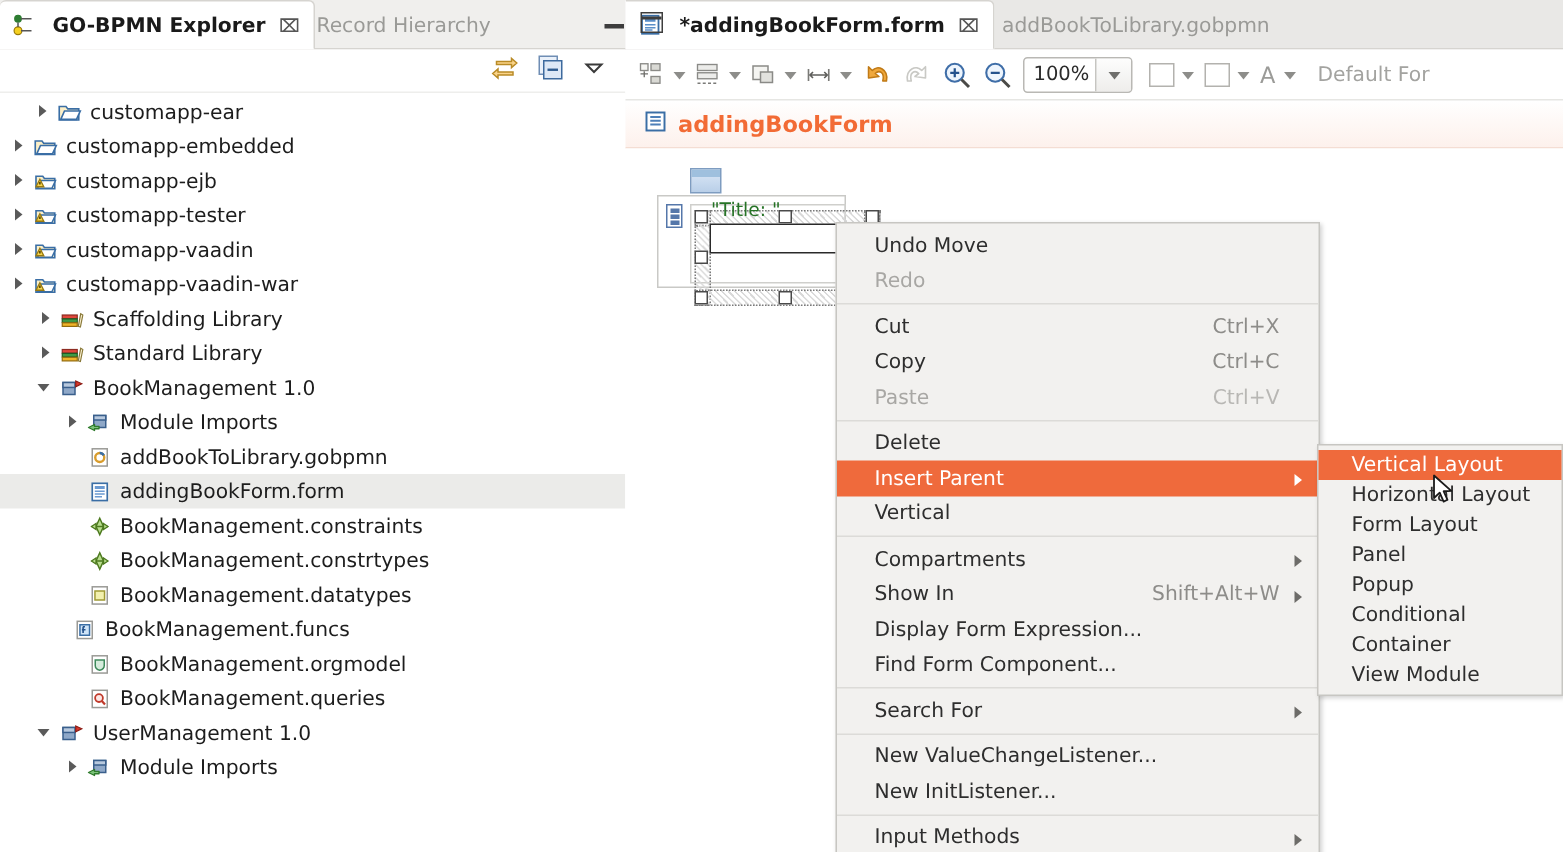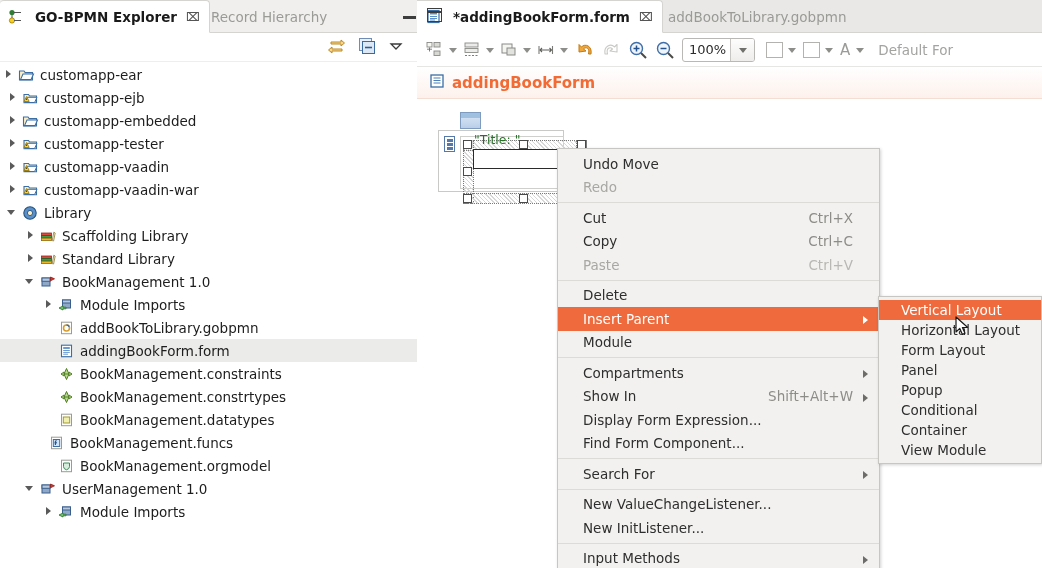--- a/index.html
+++ b/index.html
@@ -311,49 +311,49 @@
         </svg>
       </span>
       <span>
         <svg width="16" height="14" viewBox="0 0 16 14">
           <path d="M3 5 L13 5 L8 10 Z" fill="none" stroke="#3a3a3a" stroke-width="1.3"></path>
         </svg>
       </span>
     </div>
 
     <div id="tree">
-        <div class="trow" style="padding-left: 3px;">
+        <div class="trow" style="padding-left: 23px;">
           <span class="arrow closed"></span>
           <span class="ticon"><svg width="17" height="16" viewBox="0 0 17 16">
               <path d="M1.5 4 L6 4 L7.2 5.6 L14.5 5.6 L14.5 13 L1.5 13 Z" fill="#fdf0c8" stroke="#3a6ea5" stroke-width="1.1"></path>
               <path d="M2.5 12.6 L5 7 L15.5 7 L13 12.6 Z" fill="#fff" stroke="#3a6ea5" stroke-width="1.1"></path>
             </svg></span>
           <span class="tlabel">customapp-ear</span>
+        </div>
+        <div class="trow" style="padding-left: 7px;">
+          <span class="arrow closed"></span>
+          <span class="ticon"><svg width="17" height="16" viewBox="0 0 17 16">
+              <path d="M1.5 4 L6 4 L7.2 5.6 L14.5 5.6 L14.5 13 L1.5 13 Z" fill="#fdf0c8" stroke="#3a6ea5" stroke-width="1.1"></path>
+              <path d="M2.5 12.6 L5 7 L15.5 7 L13 12.6 Z" fill="#fff" stroke="#3a6ea5" stroke-width="1.1"></path>
+            </svg></span>
+          <span class="tlabel">customapp-embedded</span>
         </div>
         <div class="trow" style="padding-left: 7px;">
           <span class="arrow closed"></span>
           <span class="ticon"><svg width="17" height="16" viewBox="0 0 17 16">
               <path d="M2 4.5 L6.5 4.5 L7.6 6 L14.5 6 L14.5 12.8 L2 12.8 Z" fill="#fdf0c8" stroke="#3a6ea5" stroke-width="1.1"></path>
               <path d="M3 12.5 L5.4 7.3 L15 7.3 L12.6 12.5 Z" fill="#fff" stroke="#3a6ea5" stroke-width="1"></path>
               <path d="M4.6 6.5 L7.2 11.5 L2 11.5 Z" fill="#f7d44a" stroke="#9a7a10" stroke-width="0.9"></path>
               <path d="M4.6 8.4 V10" stroke="#4a3b00" stroke-width="1"></path>
             </svg></span>
           <span class="tlabel">customapp-ejb</span>
         </div>
         <div class="trow" style="padding-left: 7px;">
           <span class="arrow closed"></span>
           <span class="ticon"><svg width="17" height="16" viewBox="0 0 17 16">
-              <path d="M1.5 4 L6 4 L7.2 5.6 L14.5 5.6 L14.5 13 L1.5 13 Z" fill="#fdf0c8" stroke="#3a6ea5" stroke-width="1.1"></path>
-              <path d="M2.5 12.6 L5 7 L15.5 7 L13 12.6 Z" fill="#fff" stroke="#3a6ea5" stroke-width="1.1"></path>
-            </svg></span>
-          <span class="tlabel">customapp-embedded</span>
-        </div>
-        <div class="trow" style="padding-left: 7px;">
-          <span class="arrow closed"></span>
-          <span class="ticon"><svg width="17" height="16" viewBox="0 0 17 16">
               <path d="M2 4.5 L6.5 4.5 L7.6 6 L14.5 6 L14.5 12.8 L2 12.8 Z" fill="#fdf0c8" stroke="#3a6ea5" stroke-width="1.1"></path>
               <path d="M3 12.5 L5.4 7.3 L15 7.3 L12.6 12.5 Z" fill="#fff" stroke="#3a6ea5" stroke-width="1"></path>
               <path d="M4.6 6.5 L7.2 11.5 L2 11.5 Z" fill="#f7d44a" stroke="#9a7a10" stroke-width="0.9"></path>
               <path d="M4.6 8.4 V10" stroke="#4a3b00" stroke-width="1"></path>
             </svg></span>
           <span class="tlabel">customapp-tester</span>
         </div>
         <div class="trow" style="padding-left: 7px;">
           <span class="arrow closed"></span>
           <span class="ticon"><svg width="17" height="16" viewBox="0 0 17 16">
@@ -367,28 +367,20 @@
         <div class="trow" style="padding-left: 7px;">
           <span class="arrow closed"></span>
           <span class="ticon"><svg width="17" height="16" viewBox="0 0 17 16">
               <path d="M2 4.5 L6.5 4.5 L7.6 6 L14.5 6 L14.5 12.8 L2 12.8 Z" fill="#fdf0c8" stroke="#3a6ea5" stroke-width="1.1"></path>
               <path d="M3 12.5 L5.4 7.3 L15 7.3 L12.6 12.5 Z" fill="#fff" stroke="#3a6ea5" stroke-width="1"></path>
               <path d="M4.6 6.5 L7.2 11.5 L2 11.5 Z" fill="#f7d44a" stroke="#9a7a10" stroke-width="0.9"></path>
               <path d="M4.6 8.4 V10" stroke="#4a3b00" stroke-width="1"></path>
             </svg></span>
           <span class="tlabel">customapp-vaadin-war</span>
         </div>
-        <div class="trow" style="padding-left: 7px;">
-          <span class="arrow open"></span>
-          <span class="ticon"><svg width="17" height="16" viewBox="0 0 17 16">
-              <circle cx="8" cy="8" r="6.2" fill="#5b8fc9" stroke="#23537f" stroke-width="1.1"></circle>
-              <circle cx="8" cy="8" r="2.6" fill="#fdf0c8" stroke="#23537f" stroke-width="0.9"></circle>
-            </svg></span>
-          <span class="tlabel">Library</span>
-        </div>
         <div class="trow" style="padding-left: 25px;">
           <span class="arrow closed"></span>
           <span class="ticon"><svg width="17" height="16" viewBox="0 0 17 16">
               <rect x="1.5" y="5" width="10" height="2.4" fill="#e0483c" stroke="#8d2b22" stroke-width="0.8"></rect>
               <rect x="1.5" y="7.6" width="10" height="2.4" fill="#3f9b45" stroke="#1f5c24" stroke-width="0.8"></rect>
               <rect x="1.5" y="10.2" width="10" height="2.4" fill="#f0b429" stroke="#946c0d" stroke-width="0.8"></rect>
               <path d="M12.2 12.6 L13.8 4.2 L15.2 5 L13.6 13 Z" fill="#fdf3d4" stroke="#8a7a3a" stroke-width="0.8"></path>
             </svg></span>
           <span class="tlabel">Scaffolding Library</span>
         </div>
@@ -476,20 +468,29 @@
             </svg></span>
           <span class="tlabel">BookManagement.funcs</span>
         </div>
         <div class="trow" style="padding-left: 43px;">
           <span class="arrow none"></span>
           <span class="ticon"><svg width="17" height="16" viewBox="0 0 17 16">
               <rect x="3.5" y="2.2" width="10" height="11.5" fill="#fff" stroke="#9a9a96" stroke-width="1"></rect>
               <path d="M5.5 5 H11.5 V8.6 Q11.5 11 8.5 11.8 Q5.5 11 5.5 8.6 Z" fill="#d6ecdc" stroke="#3f8a5c" stroke-width="1"></path>
             </svg></span>
           <span class="tlabel">BookManagement.orgmodel</span>
+        </div>
+        <div class="trow" style="padding-left: 43px;">
+          <span class="arrow none"></span>
+          <span class="ticon"><svg width="17" height="16" viewBox="0 0 17 16">
+              <rect x="3.5" y="2.2" width="10" height="11.5" fill="#fff" stroke="#9a9a96" stroke-width="1"></rect>
+              <circle cx="8" cy="7.4" r="2.6" fill="#fde8e6" stroke="#c03a2b" stroke-width="1.2"></circle>
+              <path d="M9.9 9.3 L12 11.6" stroke="#c03a2b" stroke-width="1.5"></path>
+            </svg></span>
+          <span class="tlabel">BookManagement.queries</span>
         </div>
         <div class="trow" style="padding-left: 25px;">
           <span class="arrow open"></span>
           <span class="ticon"><svg width="17" height="16" viewBox="0 0 17 16">
               <rect x="2" y="4" width="8" height="8" fill="#8fa8c8" stroke="#3a5f8c" stroke-width="1"></rect>
               <rect x="2" y="4" width="8" height="3.3" fill="#b8c9de" stroke="#3a5f8c" stroke-width="1"></rect>
               <path d="M10.5 3 L14.5 4.8 L10.5 6.8 Z" fill="#d9362b" stroke="#8d1d16" stroke-width="0.8"></path>
             </svg></span>
           <span class="tlabel">UserManagement 1.0</span>
         </div>
@@ -670,21 +671,21 @@
       </div>
       <div class="msep"></div>
       <div class="mi">
         <span>Delete</span>
       </div>
       <div class="mi highlight">
         <span>Insert Parent</span>
         <span class="sub-arrow"></span>
       </div>
       <div class="mi">
-        <span>Module</span>
+        <span>Vertical</span>
       </div>
       <div class="msep"></div>
       <div class="mi">
         <span>Compartments</span>
         <span class="sub-arrow"></span>
       </div>
       <div class="mi">
         <span>Show In</span>
         <span class="accel">Shift+Alt+W</span>
         <span class="sub-arrow"></span>

